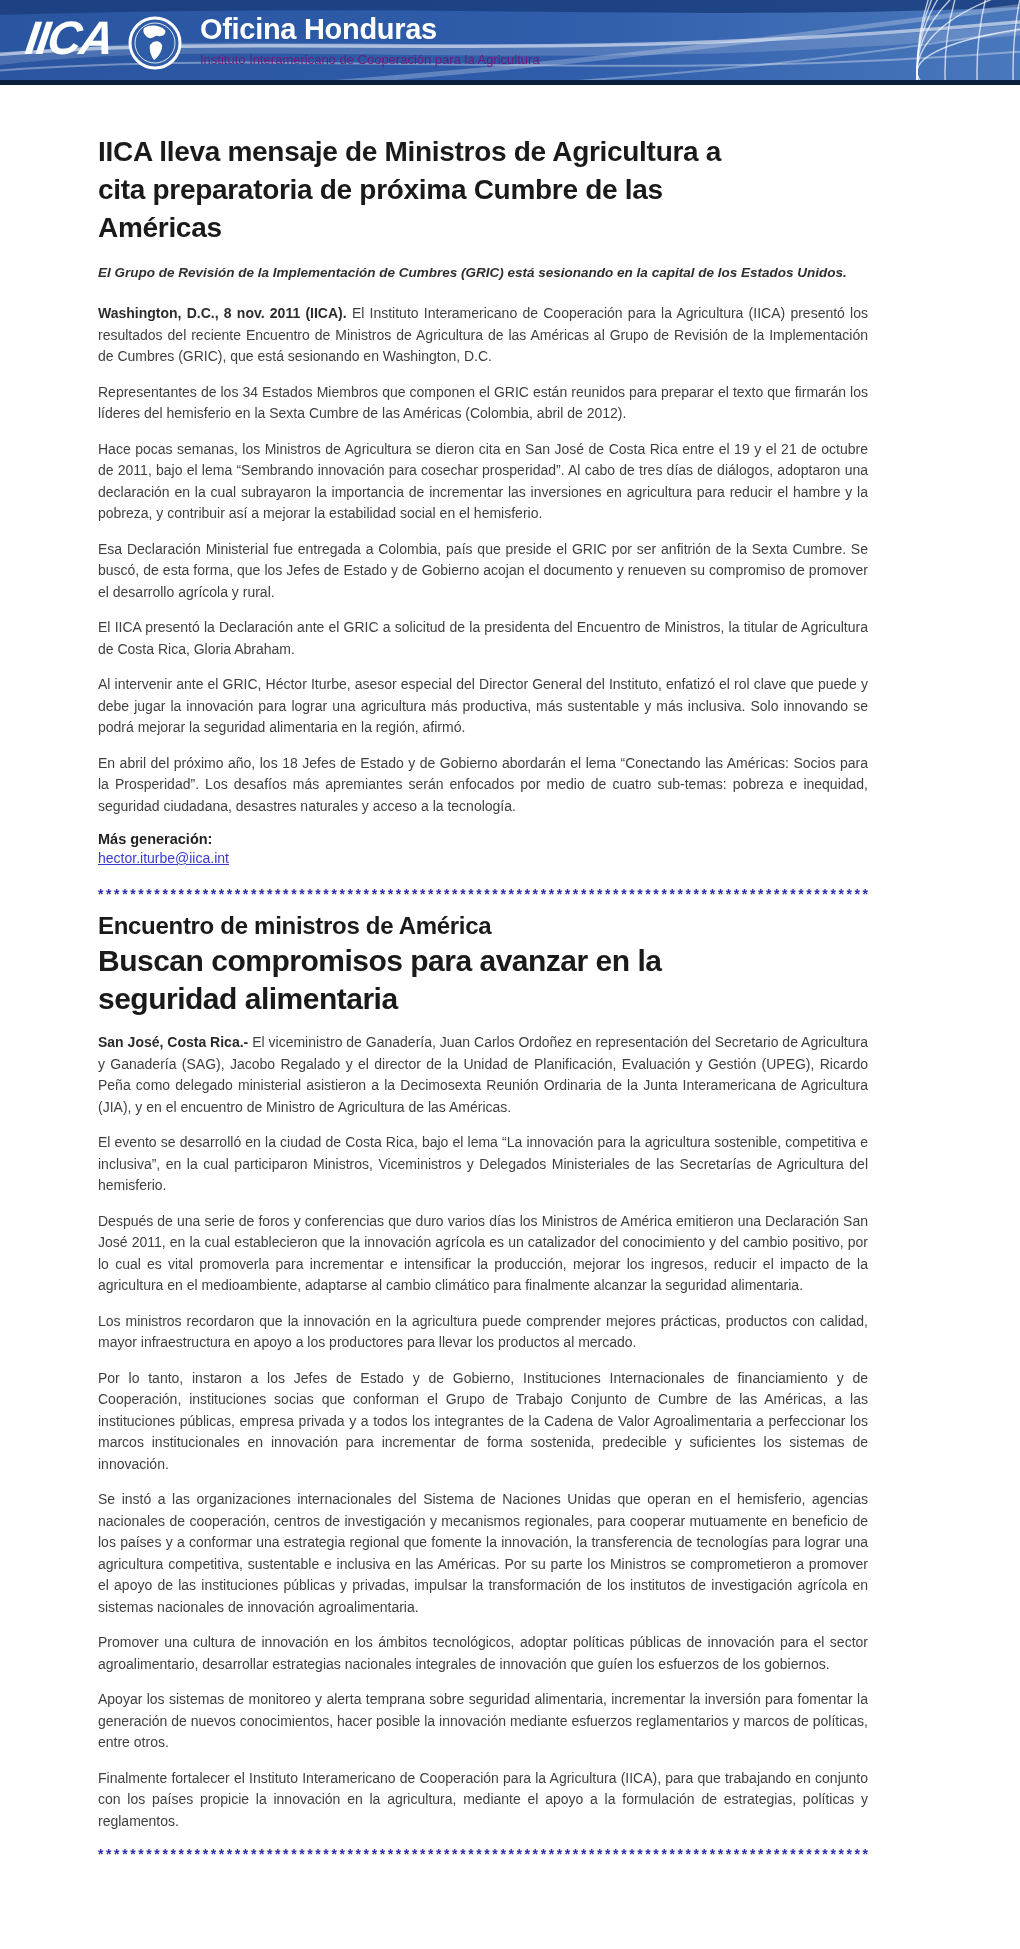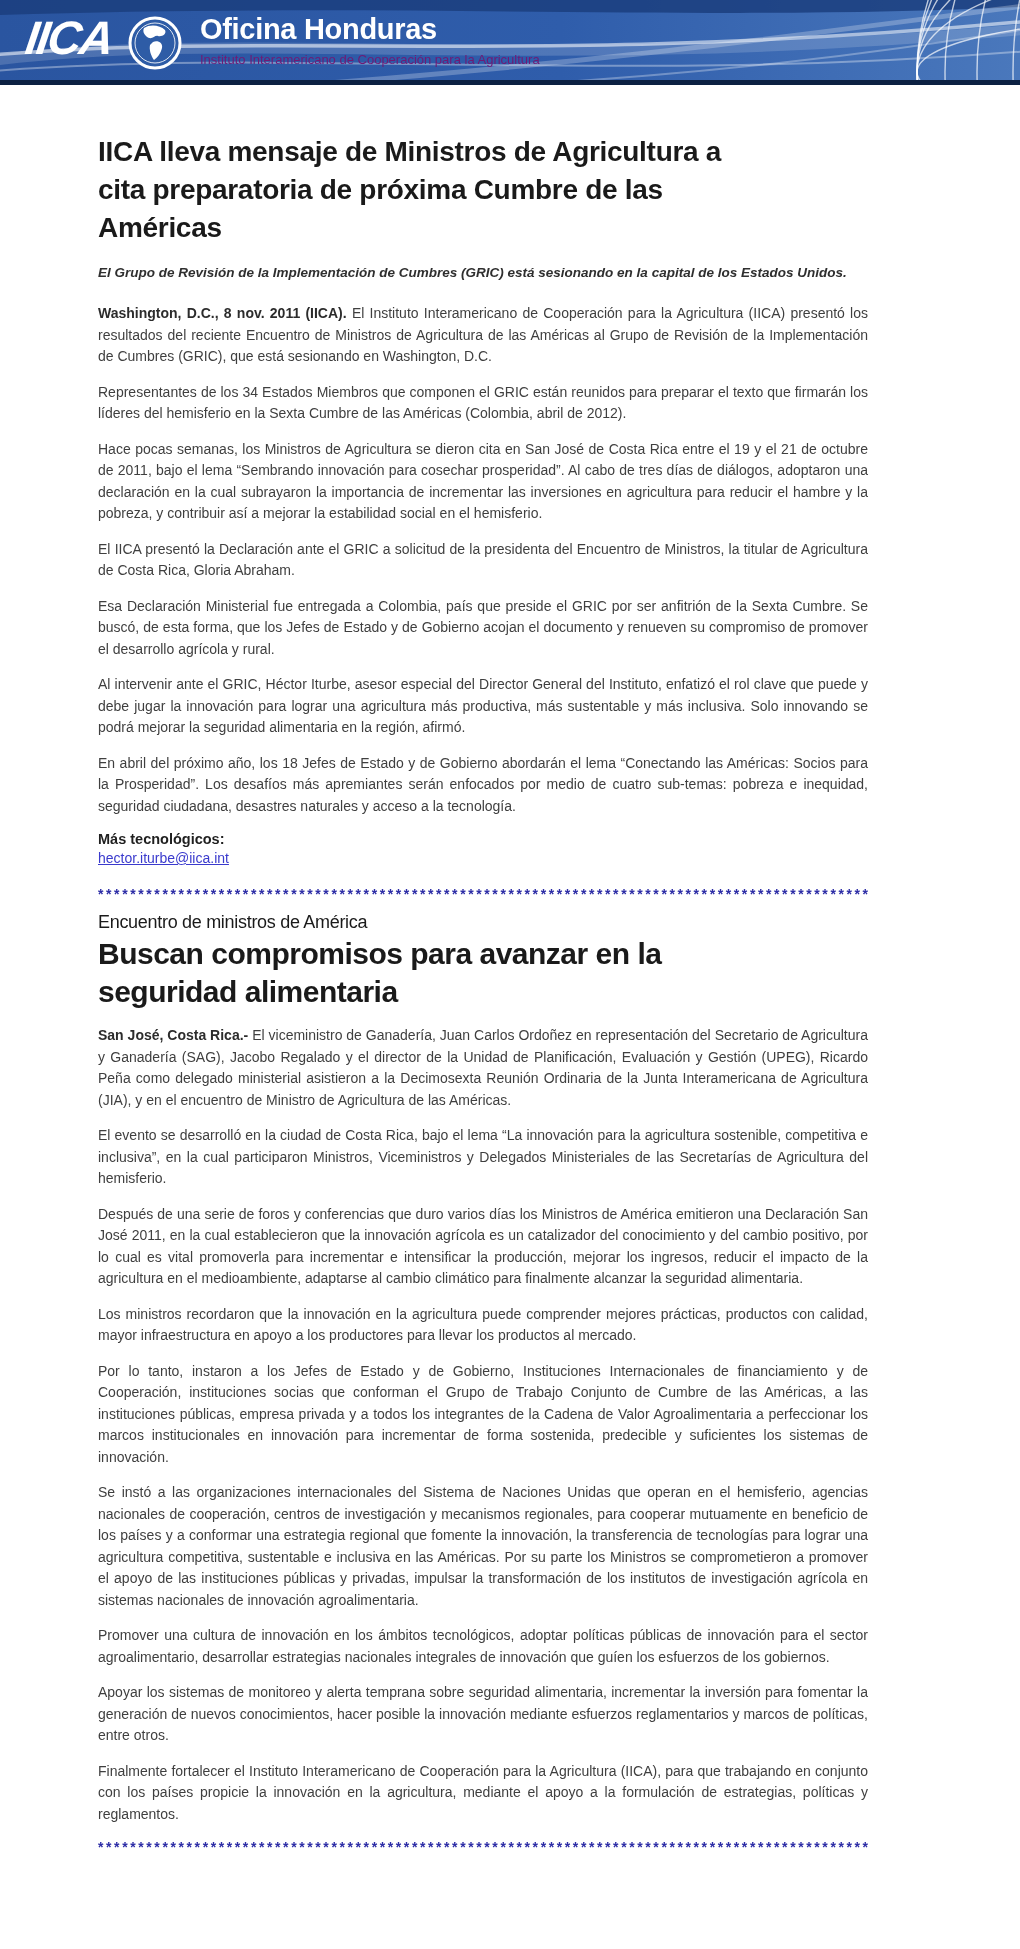--- a/index.html
+++ b/index.html
@@ -99,22 +99,22 @@
     width: 770px;
     overflow: hidden;
     white-space: nowrap;
     font-size: 14px;
     font-weight: bold;
     letter-spacing: 2.6px;
     color: #2d2da6;
     margin: 14px 0 10px 0;
   }
   .kicker {
-    font-size: 18px;
-    font-weight: normal;
+    font-size: 24px;
+    font-weight: bold;
     letter-spacing: -0.3px;
     color: #1a1a1a;
     margin: 6px 0 2px 0;
   }
   .headline-2 {
     max-width: 605px;
     font-size: 30px;
     line-height: 38px;
     font-weight: bold;
     letter-spacing: -0.5px;
@@ -172,26 +172,26 @@
 
 <main class="content">
 
   <article>
     <h1 class="headline-1">IICA lleva mensaje de Ministros de Agricultura a cita preparatoria de próxima Cumbre de las Américas</h1>
     <p class="lead">El Grupo de Revisión de la Implementación de Cumbres (GRIC) está sesionando en la capital de los Estados Unidos.</p>
     <div>
         <p class="para"><strong>Washington, D.C., 8 nov. 2011 (IICA). </strong>El Instituto Interamericano de Cooperación para la Agricultura (IICA) presentó los resultados del reciente Encuentro de Ministros de Agricultura de las Américas al Grupo de Revisión de la Implementación de Cumbres (GRIC), que está sesionando en Washington, D.C.</p>
         <p class="para">Representantes de los 34 Estados Miembros que componen el GRIC están reunidos para preparar el texto que firmarán los líderes del hemisferio en la Sexta Cumbre de las Américas (Colombia, abril de 2012).</p>
         <p class="para">Hace pocas semanas, los Ministros de Agricultura se dieron cita en San José de Costa Rica entre el 19 y el 21 de octubre de 2011, bajo el lema “Sembrando innovación para cosechar prosperidad”. Al cabo de tres días de diálogos, adoptaron una declaración en la cual subrayaron la importancia de incrementar las inversiones en agricultura para reducir el hambre y la pobreza, y contribuir así a mejorar la estabilidad social en el hemisferio.</p>
+        <p class="para">Esa Declaración Ministerial fue entregada a Colombia, país que preside el GRIC por ser anfitrión de la Sexta Cumbre. Se buscó, de esta forma, que los Jefes de Estado y de Gobierno acojan el documento y renueven su compromiso de promover el desarrollo agrícola y rural.</p>
         <p class="para">El IICA presentó la Declaración ante el GRIC a solicitud de la presidenta del Encuentro de Ministros, la titular de Agricultura de Costa Rica, Gloria Abraham.</p>
-        <p class="para">Esa Declaración Ministerial fue entregada a Colombia, país que preside el GRIC por ser anfitrión de la Sexta Cumbre. Se buscó, de esta forma, que los Jefes de Estado y de Gobierno acojan el documento y renueven su compromiso de promover el desarrollo agrícola y rural.</p>
         <p class="para">Al intervenir ante el GRIC, Héctor Iturbe, asesor especial del Director General del Instituto, enfatizó el rol clave que puede y debe jugar la innovación para lograr una agricultura más productiva, más sustentable y más inclusiva. Solo innovando se podrá mejorar la seguridad alimentaria en la región, afirmó.</p>
         <p class="para">En abril del próximo año, los 18 Jefes de Estado y de Gobierno abordarán el lema “Conectando las Américas: Socios para la Prosperidad”. Los desafíos más apremiantes serán enfocados por medio de cuatro sub-temas: pobreza e inequidad, seguridad ciudadana, desastres naturales y acceso a la tecnología.</p>
       </div>
-    <div class="more-info-label">Más tecnológicos:</div>
+    <div class="more-info-label">Más generación:</div>
     <a class="more-info-link" href="#">hector.iturbe@iica.int</a>
   </article>
 
   <div class="star-sep">********************************************************************************************************</div>
 
   <article>
     <div class="kicker">Encuentro de ministros de América</div>
     <h1 class="headline-2">Buscan compromisos para avanzar en la seguridad alimentaria</h1>
     <div>
         <p class="para"><strong>San José, Costa Rica.- </strong>El viceministro de Ganadería, Juan Carlos Ordoñez en representación del Secretario de Agricultura y Ganadería (SAG), Jacobo Regalado  y el director de la Unidad de Planificación, Evaluación y Gestión (UPEG), Ricardo Peña como delegado ministerial asistieron a la Decimosexta Reunión Ordinaria de la Junta Interamericana de Agricultura (JIA), y en el encuentro de Ministro de Agricultura de las Américas.</p>

